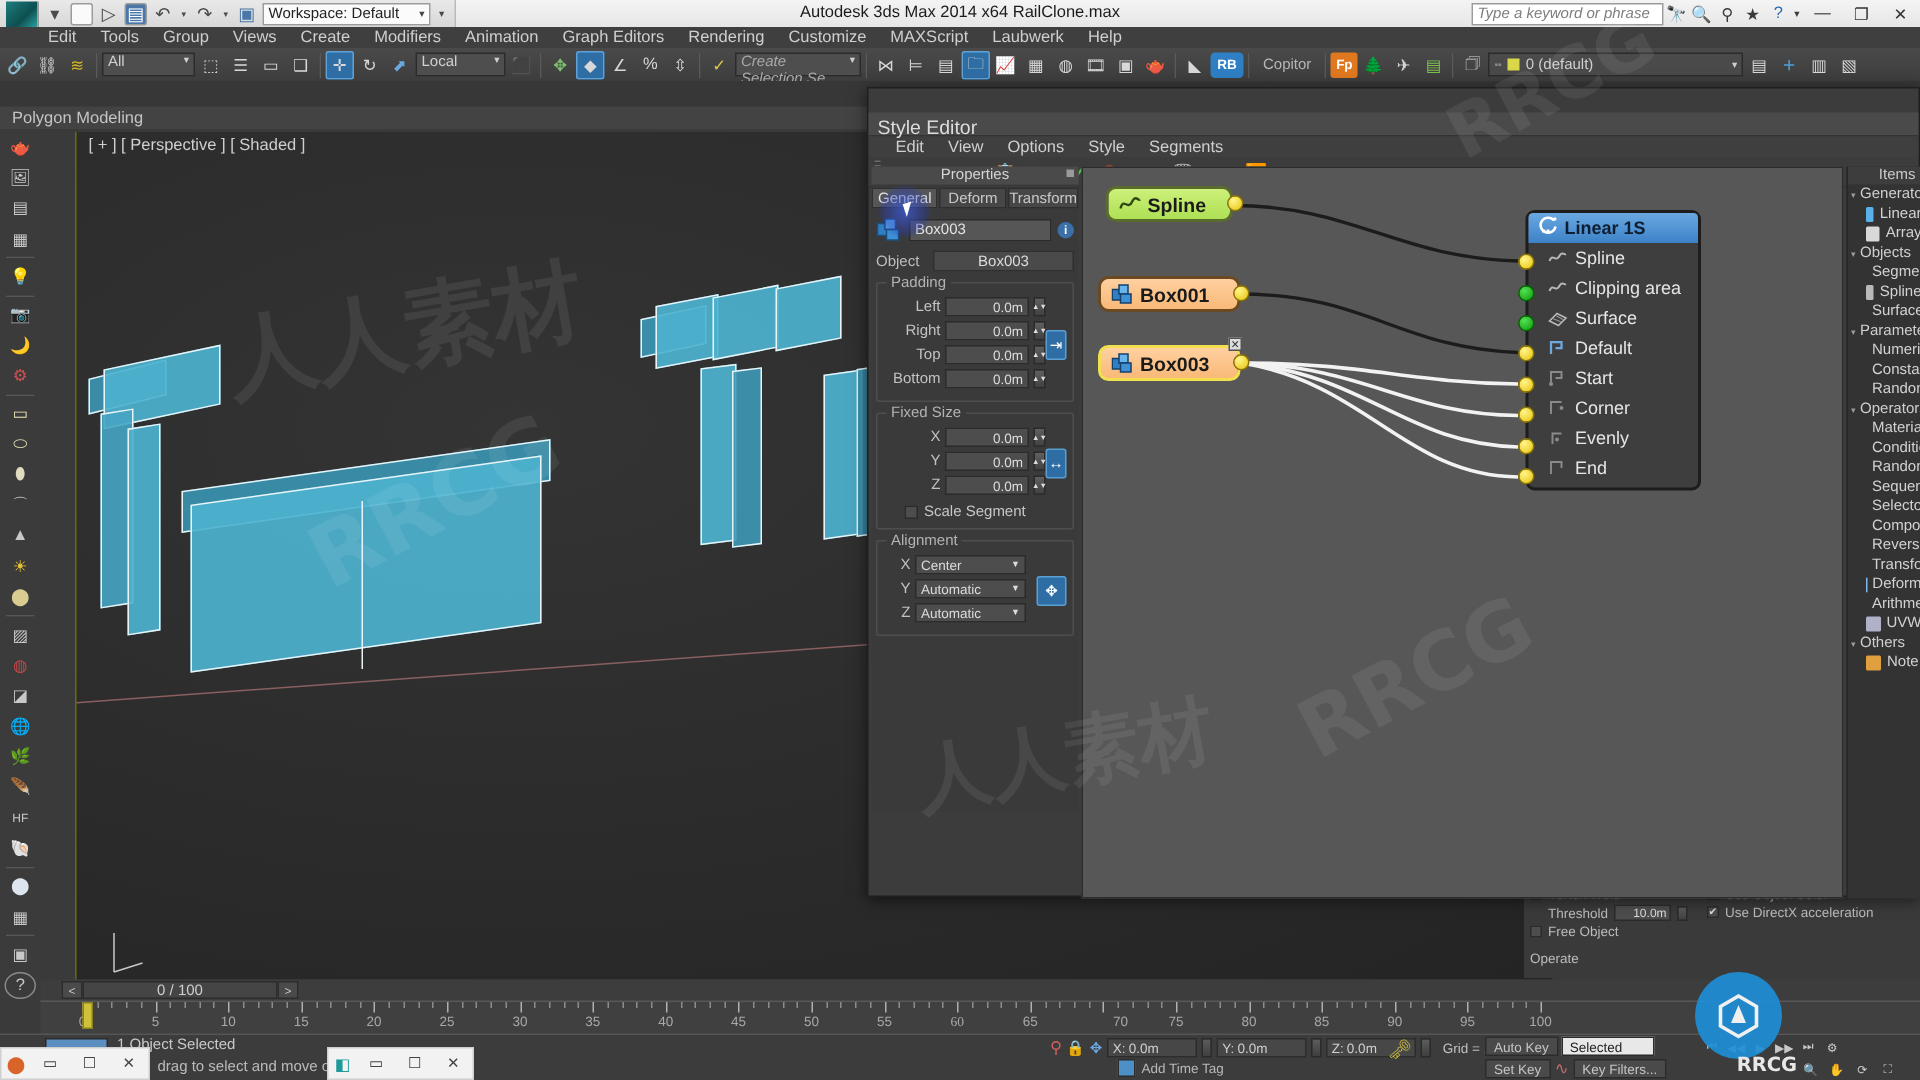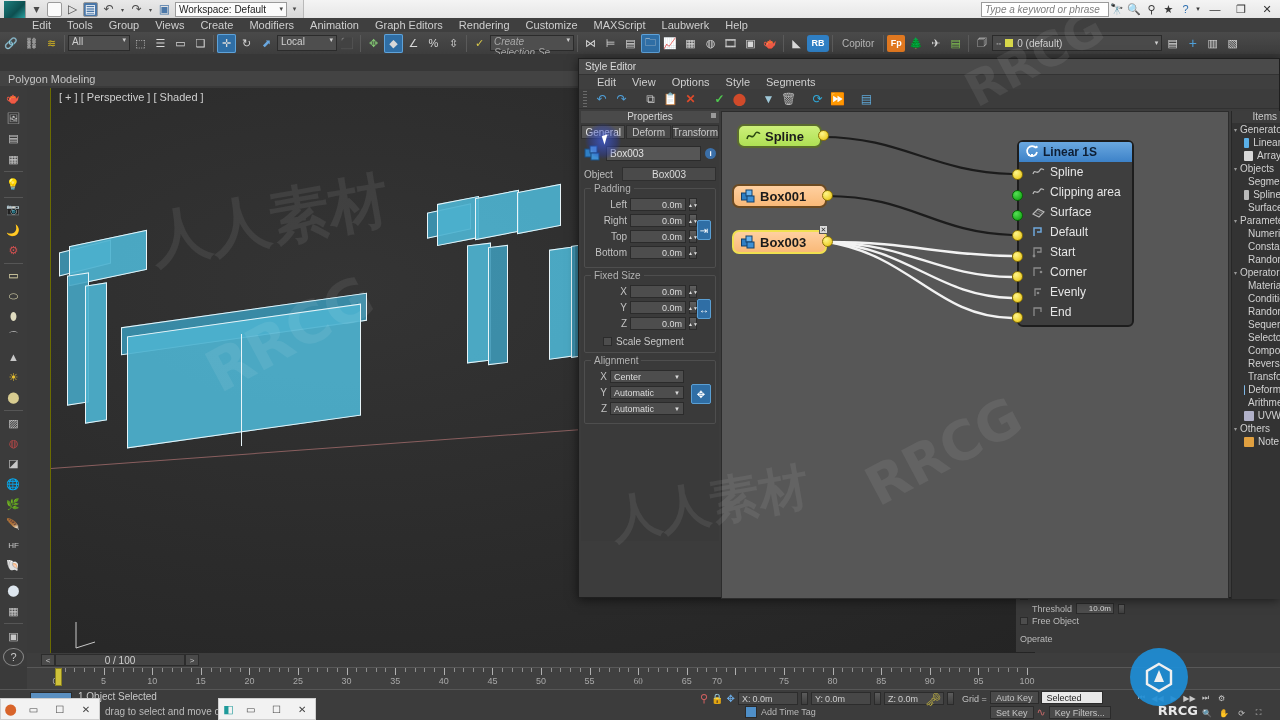--- a/index.html
+++ b/index.html
@@ -113,22 +113,22 @@
   
   .taskwin { position:absolute; bottom:0; height:22px; background:#f2f2f2; display:flex; align-items:center;
      border:1px solid #cfcfcf; }
   .taskwin .tw-ico { width:22px; height:18px; display:flex;align-items:center;justify-content:center; }
   .taskwin .tw-btn { width:30px; height:21px; display:flex;align-items:center;justify-content:center;
      color:#444; font-size:10px; }
 
   
   .se { position:absolute; left:578px; top:58px; width:702px; height:540px; background:#3c3c3c;
      border:1px solid #1f1f1f; box-shadow:0 2px 10px rgba(0,0,0,.55); }
-  .se-title { height:16px; background:#4a4a4a; color:#dcdcdc; font-size:10px; padding:2px 0 0 6px;
-     border-bottom:1px solid #333; }
+  .se-title { height:16px; background:#4a4a4a; color:#dcdcdc; font-size:13px; padding:2px 0 0 6px;
+     border-bottom:1px solid #333;margin-top:16px; }
   .se-menu { height:14px; background:#3f3f3f; display:flex; align-items:center; padding-left:10px; }
   .se-menu .mi { padding:0 8px; font-size:11px; color:#cfcfcf; }
   .se-tool { height:20px; background:#3c3c3c; display:flex; align-items:center; padding-left:4px; gap:3px;
      border-bottom:1px solid #313131; }
   .se-tb { width:17px; height:17px; display:flex; align-items:center; justify-content:center; font-size:12px;}
   .se-grip { width:4px; height:16px; background:
       repeating-linear-gradient(0deg,#6a6a6a 0,#6a6a6a 1px,#3c3c3c 1px,#3c3c3c 3px); margin-right:3px;}
 
   .se-body { position:absolute; left:0; top:52px; width:702px; height:488px; }
   .props { position:absolute; left:2px; top:0; width:138px; height:430px; background:#3a3a3a; }
@@ -239,20 +239,21 @@
       <div class="qat-ico flat" style="width:7px;font-size:6px">▾</div>
       <div class="qat-ico flat">↷</div>
       <div class="qat-ico flat" style="width:7px;font-size:6px">▾</div>
       <div class="qat-ico flat" style="color:#4a77a8">▣</div>
       <div class="ws-box">
         <span class="cap">Workspace: Default</span>
         <span class="arr">▾</span>
       </div>
       <div class="qat-ico flat" style="width:9px;font-size:7px">▾</div>
     </div>
+    <div class="title-text">Autodesk 3ds Max  2014 x64     RailClone.max</div>
     <div class="title-right">
       <div class="searchbox" title="Type a keyword or phrase">
         <span>Type a keyword or phrase</span>
       </div>
       <div class="tr-ico">🔭</div>
       <div class="tr-ico">🔍</div>
       <div class="tr-ico">⚲</div>
       <div class="tr-ico">★</div>
       <div class="tr-ico" style="color:#2c6fb0">?</div>
       <div class="tr-ico" style="width:8px;font-size:7px">▾</div>
@@ -432,20 +433,30 @@
           <span>Threshold</span>
           <span class="hp-field">10.0m</span>
           <span class="spin" style="height:10px"></span>
         </div>
         <div class="hp-row">
           <span class="hp-box"></span>
           <span>Free Object</span>
         </div>
         <div class="hp-row" style="margin-top:6px">
           <span>Operate</span>
+        </div>
+      </div>
+      <div style="width:120px">
+        <div class="hp-row">
+          <span class="hp-box"></span>
+          <span>Use Object Color</span>
+        </div>
+        <div class="hp-row">
+          <span class="hp-box" style="background:#4d4d4d;color:#dcdcdc;font-size:7px;display:flex;align-items:center;justify-content:center">✔</span>
+          <span>Use DirectX acceleration</span>
         </div>
       </div>
     </div>
   </div>
 
   <div class="trackbar">
     <div style="width:14px"></div>
     <div class="tb-nav">&lt;</div>
     <div class="frame-field">0 / 100</div>
     <div class="tb-nav">&gt;</div>
@@ -560,21 +571,21 @@
         <div class="ticklabel" style="left: 222.4px;">20</div>
         <div class="ticklabel" style="left: 271px;">25</div>
         <div class="ticklabel" style="left: 319.6px;">30</div>
         <div class="ticklabel" style="left: 368.2px;">35</div>
         <div class="ticklabel" style="left: 416.8px;">40</div>
         <div class="ticklabel" style="left: 465.4px;">45</div>
         <div class="ticklabel" style="left: 514px;">50</div>
         <div class="ticklabel" style="left: 562.6px;">55</div>
         <div class="ticklabel" style="left: 611.2px; font-family: Liberation Serif, serif;">60</div>
         <div class="ticklabel" style="left: 659.8px;">65</div>
-        <div class="ticklabel" style="left: 690px;">70</div>
+        <div class="ticklabel" style="left: 720px;">70</div>
         <div class="ticklabel" style="left: 757px;">75</div>
         <div class="ticklabel" style="left: 805.6px;">80</div>
         <div class="ticklabel" style="left: 854.2px;">85</div>
         <div class="ticklabel" style="left: 902.8px;">90</div>
         <div class="ticklabel" style="left: 951.4px;">95</div>
         <div class="ticklabel" style="left: 1000px;">100</div>
       </div>
     <div class="slider-head" style="left:28px"></div>
   </div>
 

